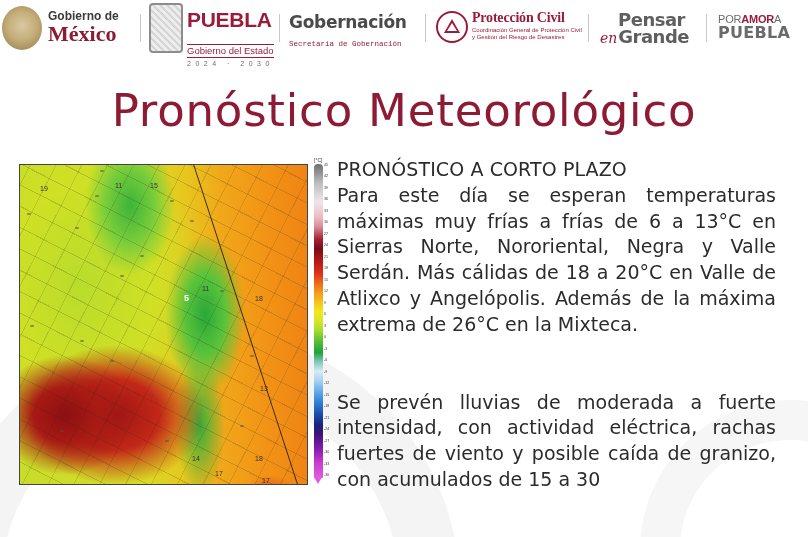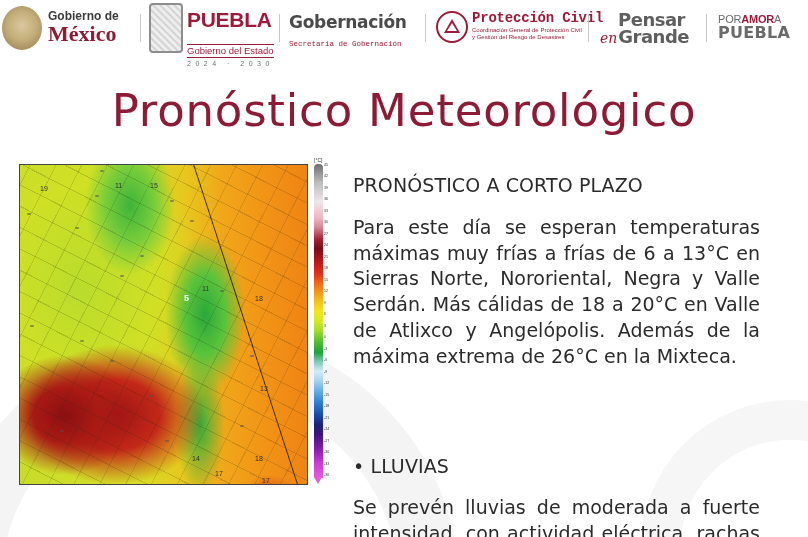--- a/index.html
+++ b/index.html
@@ -31,21 +31,21 @@
 
     .gob-text { position: absolute; left: 289px; top: 14px; line-height: 1; }
     .gob-big { font-family: "DejaVu Sans", sans-serif; font-weight: bold; font-size: 17px; color: #4a4a4a; letter-spacing: -0.3px; }
     .gob-small { font-family: Liberation Mono, monospace; font-size: 7.5px; color: #9b1b3a; margin-top: 10px; }
 
     .pc-circle { position: absolute; left: 436px; top: 11px; width: 32px; height: 32px; border-radius: 50%; border: 2px solid #9b1b3a; }
     .pc-tri { position: absolute; left: 6px; top: 6px; width: 0; height: 0;
       border-left: 8px solid transparent; border-right: 8px solid transparent; border-bottom: 14px solid #9b1b3a; }
     .pc-tri::after { content: ""; position: absolute; left: -5px; top: 4px; border-left: 5px solid transparent; border-right: 5px solid transparent; border-bottom: 8px solid #fff; }
     .pc-text { position: absolute; left: 472px; top: 11px; line-height: 1; }
-    .pc-big { font-family: Liberation Mono, monospace; font-weight: bold; font-size: 14px; color: #9b1b3a; letter-spacing: -0.2px; }
+    .pc-big { font-family: Liberation Serif, serif; font-weight: bold; font-size: 14px; color: #9b1b3a; letter-spacing: -0.2px; }
     .pc-small { font-family: "Liberation Sans", sans-serif; font-size: 6px; color: #9b1b3a; margin-top: 2px; line-height: 1.15; }
 
     .pg-text { position: absolute; left: 600px; top: 11px; line-height: 0.95; }
     .pg-big { font-family: "DejaVu Sans", sans-serif; font-weight: bold; font-size: 18px; color: #5f5f5f; letter-spacing: -0.5px; }
     .pg-row { display: flex; align-items: flex-end; }
     .pg-en { font-family: "DejaVu Serif", serif; font-style: italic; font-size: 14px; color: #9b1b3a; margin-right: 1px; }
 
     .pa-text { position: absolute; left: 718px; top: 14px; line-height: 1; }
     .pa-top { font-family: "Liberation Sans", sans-serif; font-size: 11px; color: #6a6a6a; letter-spacing: -0.2px; }
     .pa-top b { color: #9b1b3a; font-weight: bold; }
@@ -89,21 +89,21 @@
         #a6dc2a 53%, #5fc331 56%, #1ea33b 60%, #7fc9b6 63%, #d4ecf6 66%, #a9d2f0 69%, #6ab0e8 72%,
         #2f7fd4 76%, #1a49a8 80%, #1a237c 83%, #3c137c 86%, #6a1a9c 89%, #9a22b8 92%, #c63cd0 95%, #e35be0 100%); }
     .cb-tip { position: absolute; left: 314px; top: 477px; width: 0; height: 0; z-index: 3;
       border-left: 4.5px solid transparent; border-right: 4.5px solid transparent; border-top: 7px solid #e35be0; }
     .cb-ticks { position: absolute; left: 324px; top: 164px; height: 314px; width: 10px; z-index: 3; display: flex; flex-direction: column; justify-content: space-between; }
     .cb-tick { font-family: "Liberation Sans", sans-serif; font-size: 3.6px; color: #333; line-height: 1; }
 
     
     .content { position: absolute; left: 337px; top: 157px; width: 439px; z-index: 2;
       font-family: "DejaVu Sans", sans-serif; font-size: 19px; color: #2b2b2b; line-height: 25.8px; font-weight: normal; }
-    .content p { text-align: justify; margin: 16px; }
+    .content p { text-align: justify; margin: 0; }
     .content .head { text-align: left; letter-spacing: 0.1px; }
     .gap { height: 52px; }
   </style>
 </head>
 <body>
 
 <div class="watermark"></div>
 <div class="watermark2"></div>
 
 <div class="header">
@@ -234,15 +234,14 @@
     <span class="cb-tick">-27</span>
     <span class="cb-tick">-30</span>
     <span class="cb-tick">-33</span>
     <span class="cb-tick">-36</span>
   </div>
 
 <div class="content">
   <p class="head">PRONÓSTICO A CORTO PLAZO</p>
   <p>Para este día se esperan temperaturas máximas muy frías a frías de 6 a 13°C en Sierras Norte, Nororiental, Negra y Valle Serdán. Más cálidas de 18 a 20°C  en Valle de Atlixco y Angelópolis. Además de la máxima extrema de 26°C en la Mixteca.</p>
   <div class="gap"></div>
-  <p class="head">• LLUVIAS</p>
   <p>Se prevén lluvias de moderada a fuerte intensidad, con actividad eléctrica, rachas fuertes de viento y posible caída de granizo, con acumulados de 15 a 30</p>
 </div>
 
 </body></html>

